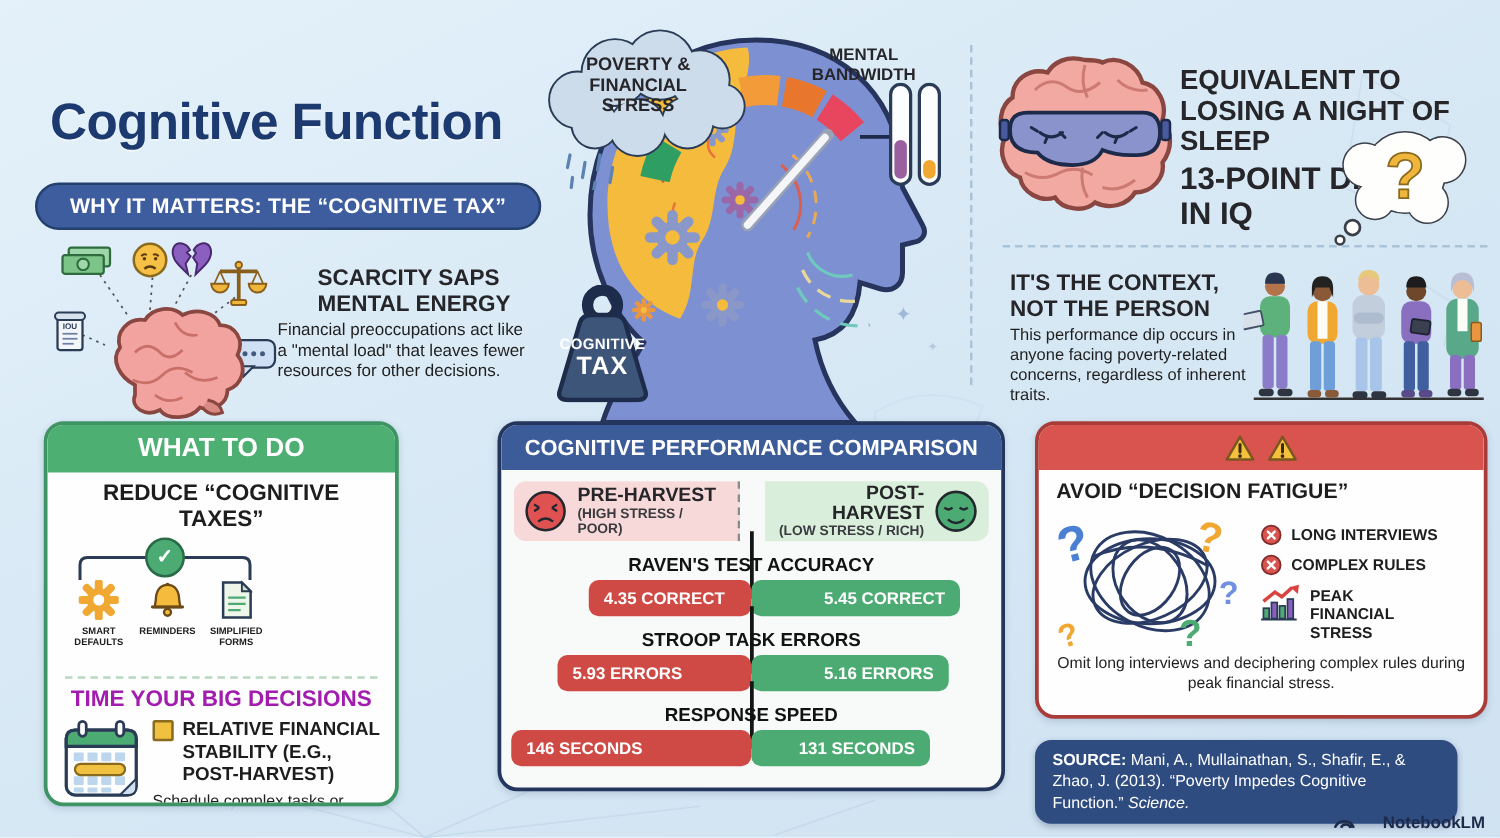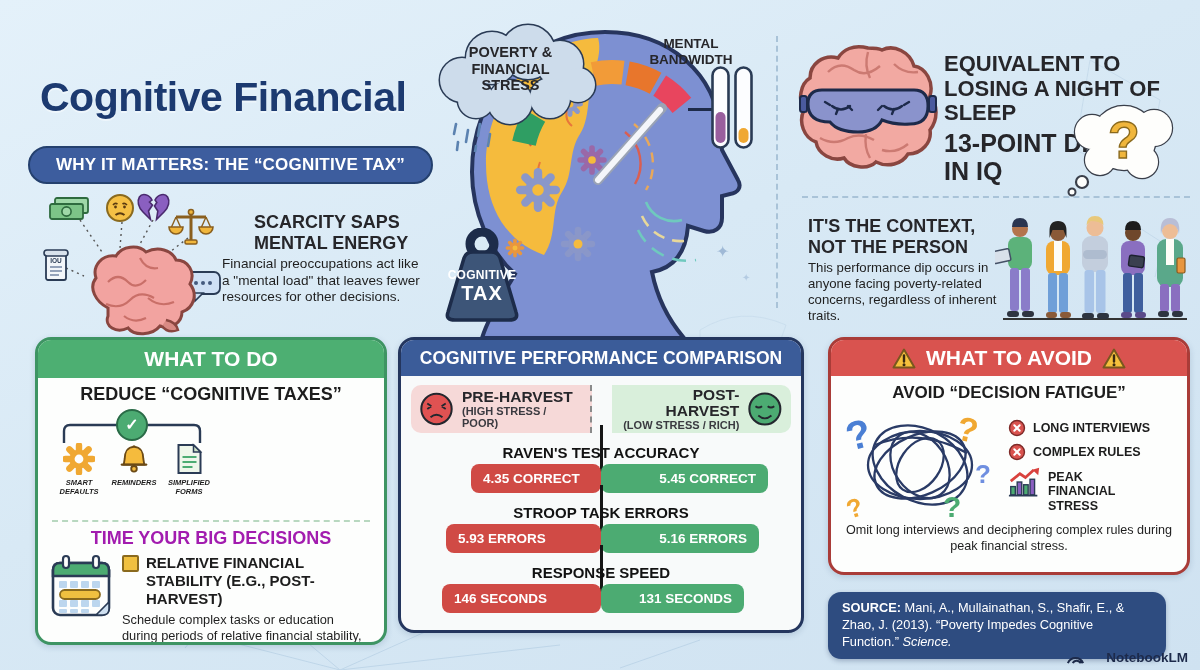--- a/index.html
+++ b/index.html
@@ -53,21 +53,21 @@
     </g>
     <g stroke="#a9c6de" fill="none" opacity="0.5">
       <path d="M340 670 L215 638 M340 670 L290 628 M340 670 L425 632 M340 670 L560 645 M620 668 L700 640"></path>
       <path d="M185 648 L225 600" stroke-dasharray="5 6"></path>
       <path d="M700 330 q40 -25 86 -5 l-10 28 q-40 -14 -76 5 z" opacity="0.5"></path>
     </g>
   </svg>
 
   <div class="abs" style="left:40px;top:32px;">
     <div class="title"><br>
-    <span>Cognitive Financial</span></div>
+    <span>Cognitive Function</span></div>
   </div>
   <div class="abs" style="left:28px;top:146px;">
     <div class="kicker">WHY IT MATTERS: THE “COGNITIVE TAX”</div>
   </div>
 
   <svg class="abs" style="left:40px;top:190px;" width="185" height="150" viewBox="0 0 185 150">
     <g stroke="#555" stroke-width="1.4" stroke-dasharray="2 4">
       <line x1="40" y1="30" x2="62" y2="62"></line>
         <line x1="82" y1="32" x2="80" y2="58"></line>
       <line x1="113" y1="30" x2="100" y2="54"></line>
@@ -349,31 +349,31 @@
       <rect x="-13" y="25" width="26" height="48" rx="9" fill="#5aa88a"></rect>
       <rect x="-4" y="25" width="8" height="26" fill="#fdfdf8"></rect>
       <rect x="7" y="44" width="8" height="15" rx="1.5" fill="#e8963f" stroke="#8a5a1e" stroke-width="1.2"></rect>
       <rect x="-10" y="70" width="9" height="28" rx="3" fill="#8a6fc0"></rect>
         <rect x="1" y="70" width="9" height="28" rx="3" fill="#8a6fc0"></rect>
       <rect x="-12" y="97" width="11" height="6" rx="3" fill="#2e3440"></rect>
         <rect x="2" y="97" width="11" height="6" rx="3" fill="#2e3440"></rect>
     </g>
   </svg>
 
-  <div class="abs panel green-p" style="left:35px;top:337px;width:352px;height:308px;box-sizing:border-box;">
+  <div class="abs panel green-p" style="left:35px;top:337px;width:284px;height:308px;box-sizing:border-box;">
     <div class="panel-hd">WHAT TO DO</div>
     <div style="padding:6px 12px 0 12px;">
       <div style="text-align:center;font-size:18px;font-weight:800;color:#1d1d1d;">REDUCE “COGNITIVE TAXES”</div>
       <div style="display:flex;margin-top:4px;">
         <div style="position:relative;width:168px;height:104px;flex:none;">
           <svg class="abs" style="left:6px;top:8px;" width="152" height="26" viewBox="0 0 152 26">
             <path d="M8 26 V14 Q8 8 14 8 H138 Q144 8 144 14 V26" fill="none" stroke="#2a3b55" stroke-width="2.4"></path>
           </svg>
           <div class="abs" style="left:66px;top:0;width:28px;height:28px;border-radius:50%;background:#4cab72;border:2px solid #2a6b47;color:#fff;font-weight:800;font-size:16px;text-align:center;line-height:28px;">✓</div>
-          <div class="abs" style="left:0;top:34px;width:168px;display:flex;text-align:center;font-style:italic;">
+          <div class="abs" style="left:0;top:34px;width:168px;display:flex;text-align:center;">
             <div style="width:58px;">
               <svg width="32" height="32" viewBox="-20 -20 40 40">
                   <g color="#f0a832">
                     <use href="#gear8"></use>
                     <circle r="5.5" fill="#fdfefd"></circle>
                   </g>
                 </svg>
               <div style="font-size:7.5px;font-weight:800;line-height:1.15;color:#1d1d1d;">SMART DEFAULTS</div>
             </div>
             <div style="width:52px;">
@@ -479,42 +479,41 @@
       <div class="m-label">STROOP TASK ERRORS</div>
       <div class="m-bars">
         <div class="bar pre" style="width:155px;">5.93 ERRORS</div>
         <div class="bar post" style="width:158px;">5.16 ERRORS</div>
       </div>
     </div>
     <div class="metric" style="margin-top:8px;">
       <div class="vline"></div>
       <div class="m-label">RESPONSE SPEED</div>
       <div class="m-bars">
-        <div class="bar pre" style="width:159px;">146 SECONDS</div>
+        <div class="bar pre" style="width:192px;">146 SECONDS</div>
         <div class="bar post" style="width:143px;">131 SECONDS</div>
       </div>
     </div>
   </div>
 
   <div class="abs panel red-p" style="left:828px;top:337px;width:362px;height:238px;box-sizing:border-box;">
     <div class="panel-hd">
       <svg width="24" height="21" viewBox="0 0 24 21">
         <polygon points="12,1.5 22.5,19.5 1.5,19.5" fill="#f5c03c" stroke="#7a571e" stroke-width="2" stroke-linejoin="round"></polygon>
         <line x1="12" y1="7.5" x2="12" y2="13.5" stroke="#3a2a10" stroke-width="2.4" stroke-linecap="round"></line>
         <circle cx="12" cy="16.8" r="1.5" fill="#3a2a10"></circle>
       </svg>
-      <span>WHAT TO AVOID</span>
       <svg width="24" height="21" viewBox="0 0 24 21">
         <polygon points="12,1.5 22.5,19.5 1.5,19.5" fill="#f5c03c" stroke="#7a571e" stroke-width="2" stroke-linejoin="round"></polygon>
         <line x1="12" y1="7.5" x2="12" y2="13.5" stroke="#3a2a10" stroke-width="2.4" stroke-linecap="round"></line>
         <circle cx="12" cy="16.8" r="1.5" fill="#3a2a10"></circle>
       </svg>
     </div>
     <div style="padding:7px 14px 0 14px;">
-      <div style="text-align:center;font-size:17px;font-weight:800;color:#1d1d1d;">AVOID “DECISION FATIGUE”</div>
+      <div style="font-size:17px;font-weight:800;color:#1d1d1d;">AVOID “DECISION FATIGUE”</div>
       <div style="display:flex;gap:8px;margin-top:2px;">
         <svg width="155" height="118" viewBox="0 0 155 118" style="flex:none;">
           <g fill="none" stroke="#2a3b66" stroke-width="2.3">
             <ellipse cx="75" cy="60" rx="52" ry="34"></ellipse>
             <ellipse cx="75" cy="60" rx="50" ry="36" transform="rotate(28 75 60)"></ellipse>
             <ellipse cx="75" cy="60" rx="48" ry="30" transform="rotate(-24 75 60)"></ellipse>
             <ellipse cx="75" cy="60" rx="36" ry="26" transform="rotate(55 75 60)"></ellipse>
             <ellipse cx="75" cy="60" rx="30" ry="20" transform="rotate(-55 75 60)"></ellipse>
             <path d="M30 40 q45 -18 92 8"></path>
           </g>
@@ -564,21 +563,21 @@
         </div>
       </div>
       <div class="body-txt" style="text-align:center;font-size:12.6px;line-height:1.25;margin-top:0;">Omit long interviews and deciphering complex rules during peak financial stress.</div>
     </div>
   </div>
 
   <div class="abs src-box" style="left:828px;top:592px;width:338px;">
     <b>SOURCE:</b><span> Mani, A., Mullainathan, S., Shafir, E., &amp; Zhao, J. (2013). “Poverty Impedes Cognitive Function.” </span><i>Science.</i>
   </div>
 
-  <div class="abs" style="right:12px;bottom:5px;display:flex;align-items:flex-end;gap:21px;">
+  <div class="abs" style="right:12px;bottom:5px;display:flex;align-items:flex-start;gap:21px;">
     <svg width="19" height="14" viewBox="0 0 20 14">
       <path d="M2 12.5 A 8.6 8.6 0 0 1 18 12.5" fill="none" stroke="#1d2a4a" stroke-width="2.1"></path>
       <path d="M7.2 12.5 A 4.3 4.3 0 0 1 15.2 12.5" fill="none" stroke="#1d2a4a" stroke-width="2.1"></path>
       <circle cx="15.8" cy="11" r="1.7" fill="#1d2a4a"></circle>
     </svg>
     <span style="font-size:13.5px;font-weight:700;color:#1d2a4a;">NotebookLM</span>
   </div>
 
 </div>
 

